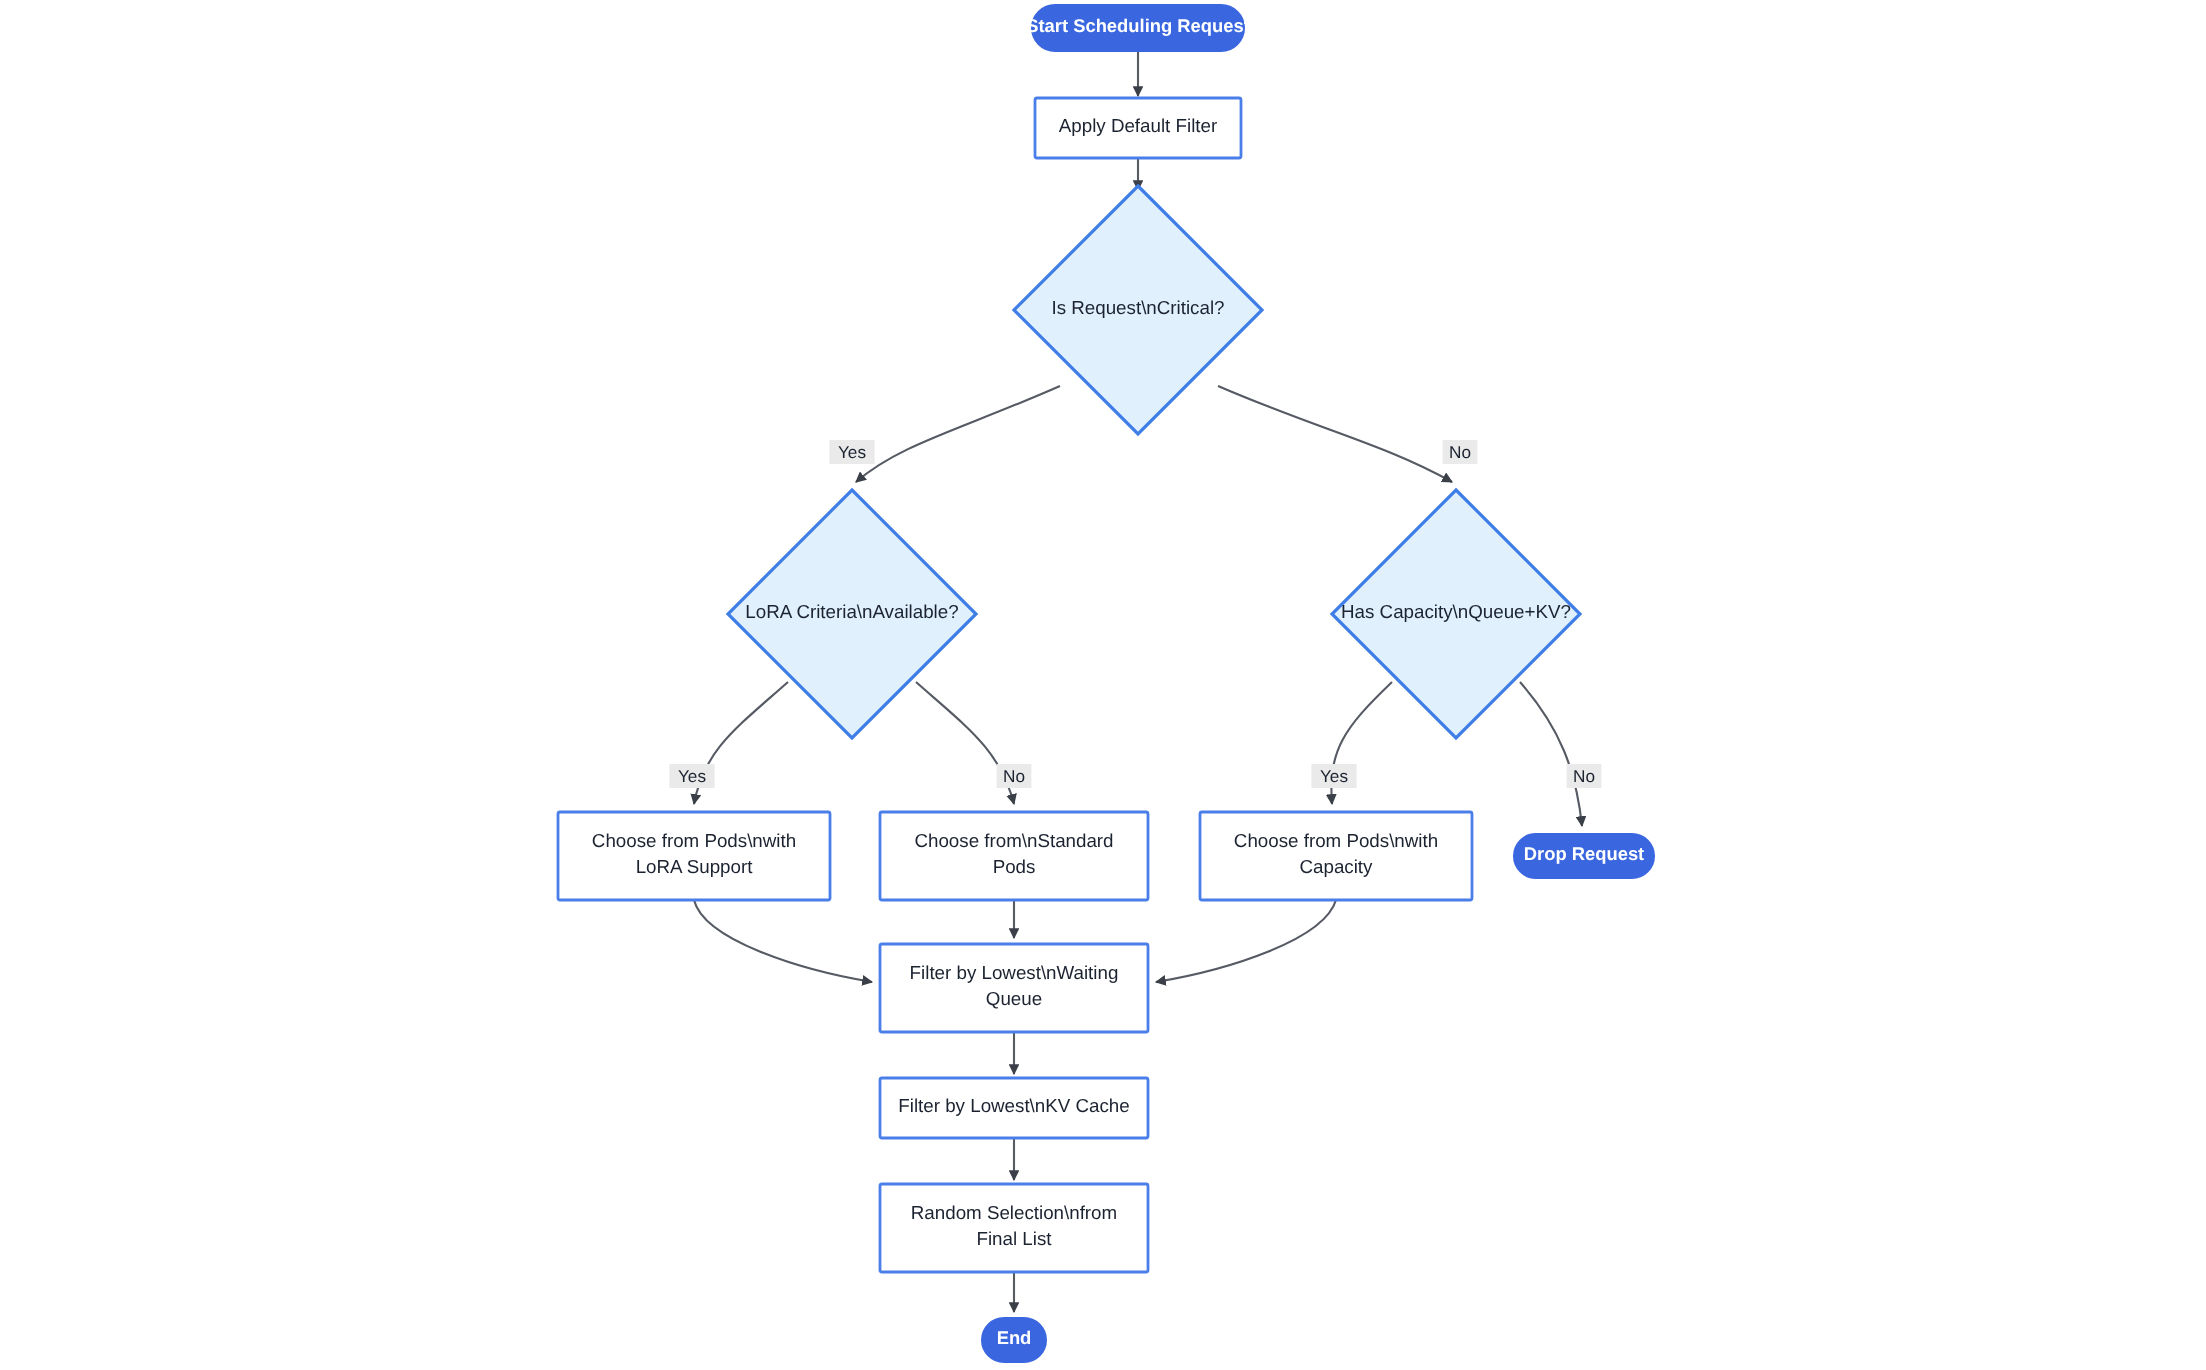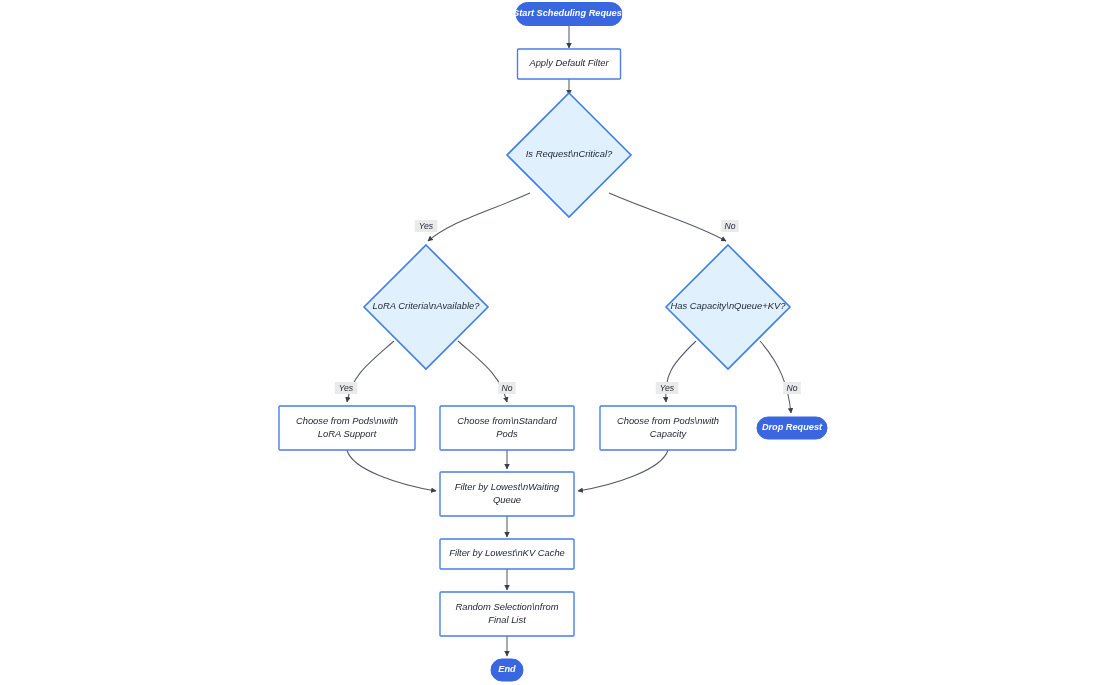--- a/index.html
+++ b/index.html
@@ -11,21 +11,20 @@
     width: 1103px;
     height: 685px;
     overflow: hidden;
     font-family: "Liberation Sans", sans-serif;
   }
   #diagram-root {
     position: relative;
     width: 976px;
     height: 685px;
     background: #ffffff;
-    font-style: italic;
   }
   svg#flow {
     display: block;
     width: 1103px;
     height: 685px;
   }
   .node-rect {
     fill: #ffffff;
     stroke: #4a7ee8;
     stroke-width: 1.4;

